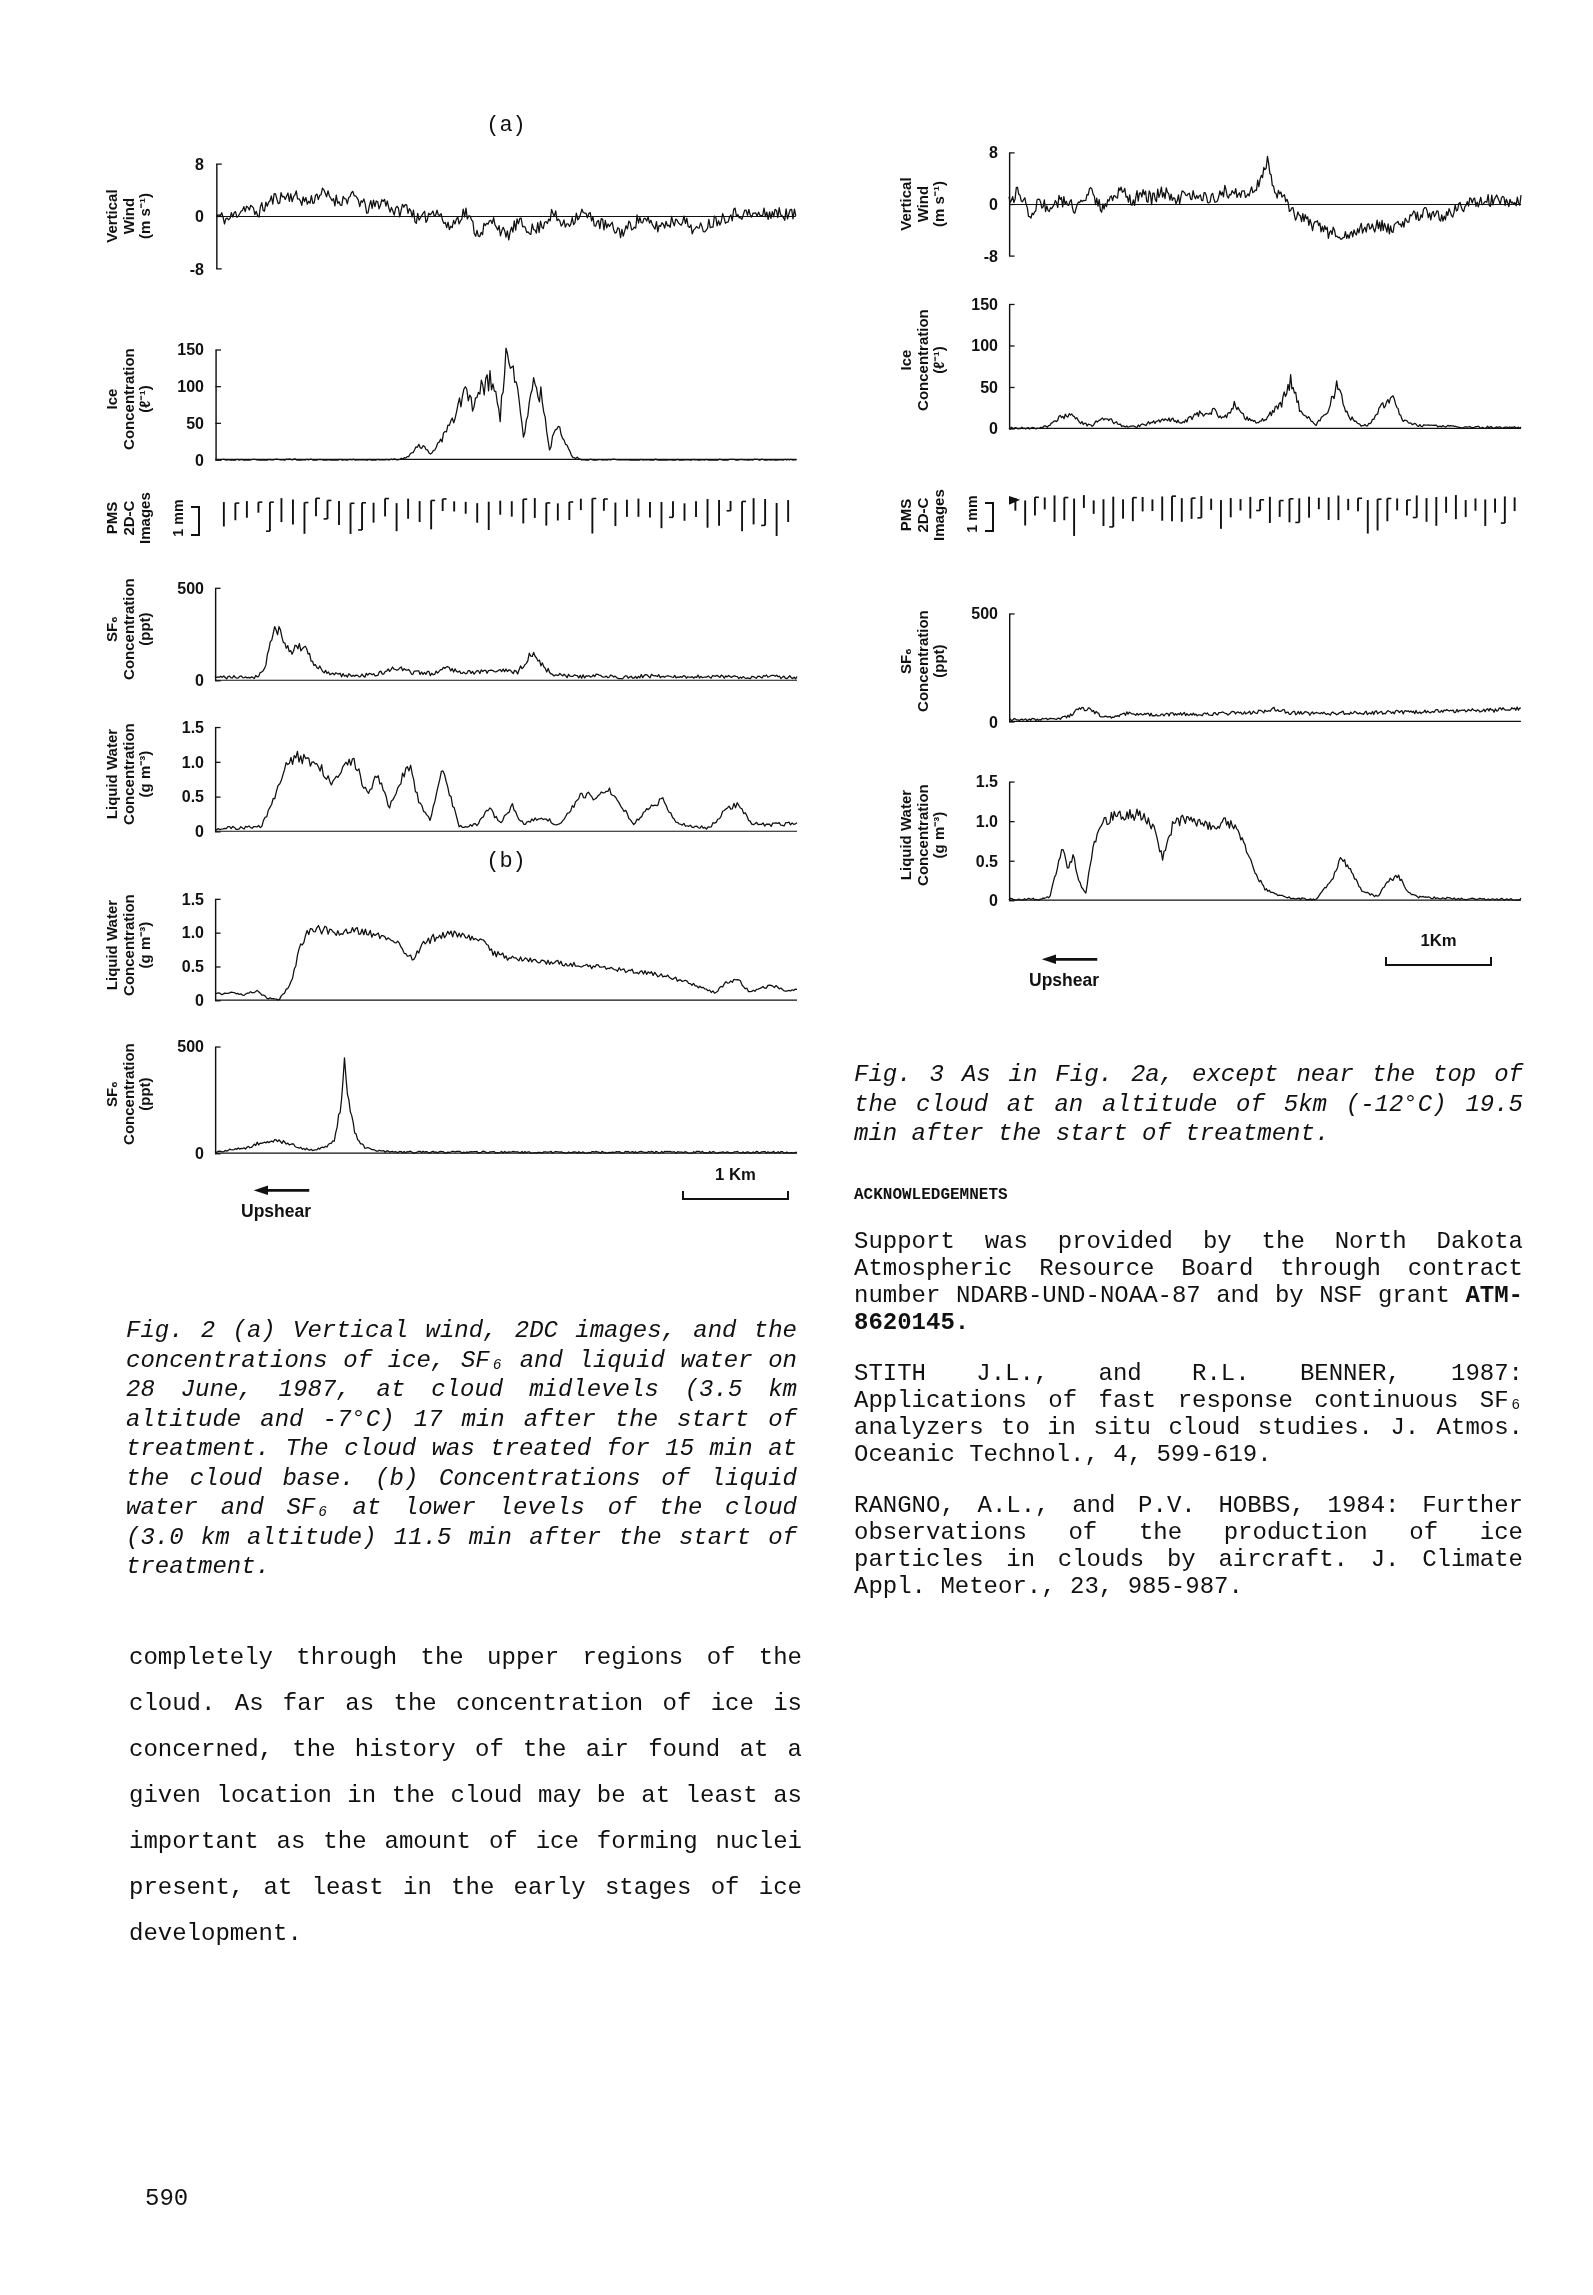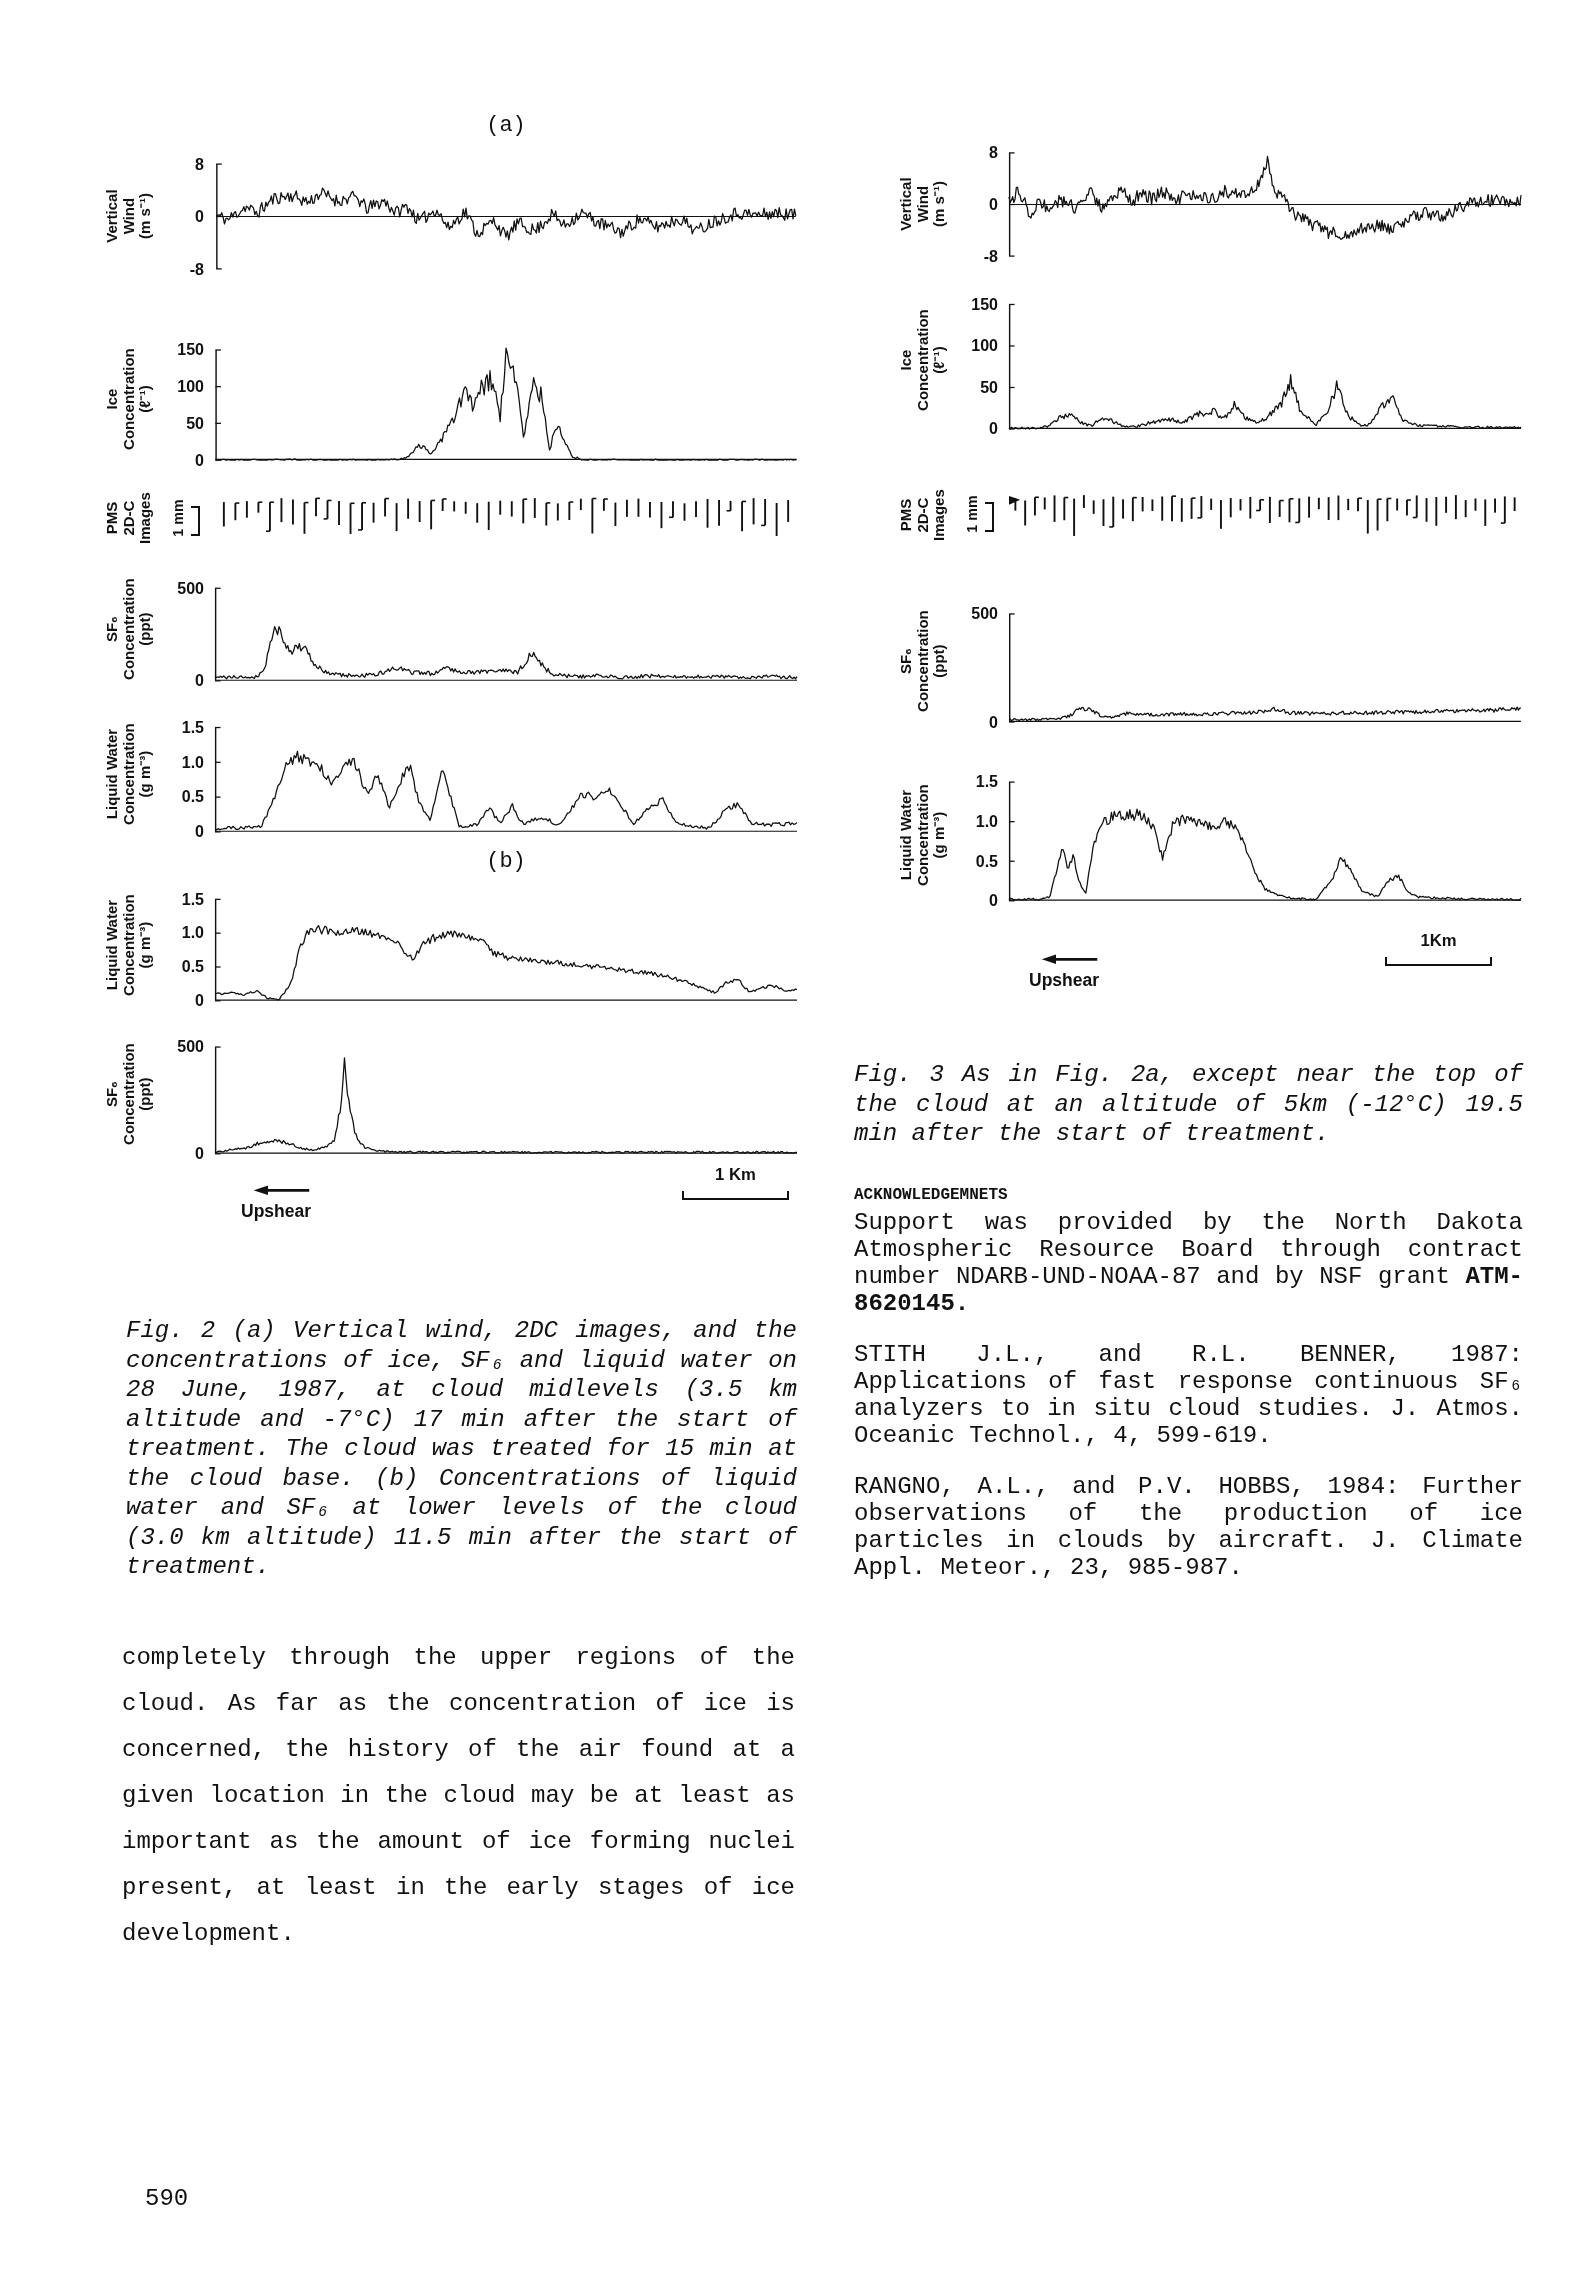--- a/index.html
+++ b/index.html
@@ -18,21 +18,21 @@
   .strip-bracket{position:absolute;width:7.2px;border:2px solid #111;border-left:none;}
   .upshear{position:absolute;display:flex;flex-direction:column;align-items:flex-end;gap:4px;}
   .upshear-text{font:600 17.5px "Liberation Sans",sans-serif;color:#111;}
   .scalebar{position:absolute;width:107px;}
   .scalebar-label{font:600 16.7px "Liberation Sans",sans-serif;text-align:center;margin-bottom:5.6px;color:#111;}
   .scalebar-line{height:7.2px;border-left:2px solid #111;border-right:2px solid #111;border-bottom:2px solid #111;}
   .textblock{position:absolute;font-family:"Liberation Mono","DejaVu Sans Mono",monospace;color:#111;}
   .caption{font-style:italic;font-size:24px;line-height:29.5px;text-align:justify;}
   .bodytext{font-size:24px;line-height:46px;text-align:justify;}
   .refpara{font-size:24px;line-height:27px;text-align:justify;margin:24px 0 0 0;}
-  .ackbody{margin-top:5px;}
+  .ackbody{margin-top:24px;}
   .heading{font-size:16px;font-weight:700;}
   .heading.ack{margin-top:37px;}
   .heading.refs{margin-top:45px;font-weight:400;}
   .pagenum{font-size:24px;}
   svg{display:block;}
 </style>
 </head>
 <body>
 
 <div id="page">
@@ -419,21 +419,21 @@
     </div>
 
     <div class="scalebar" style="left:1385px;top:931px">
       <div class="scalebar-label">1Km</div>
       <div class="scalebar-line"></div>
     </div>
   </div>
 
   <div class="textblock caption" style="left:126px;top:1316px;width:671px">Fig. 2 (a) Vertical wind, 2DC images, and the concentrations of ice, SF₆ and liquid water on 28 June, 1987, at cloud midlevels (3.5 km altitude and -7°C) 17 min after the start of treatment. The cloud was treated for 15 min at the cloud base. (b) Concentrations of liquid water and SF₆ at lower levels of the cloud (3.0 km altitude) 11.5 min after the start of treatment.</div>
 
-  <div class="textblock bodytext" style="left:122px;top:1635px;width:673px">completely through the upper regions of the cloud. As far as the concentration of ice is concerned, the history of the air found at a given location in the cloud may be at least as important as the amount of ice forming nuclei present, at least in the early stages of ice development.</div>
+  <div class="textblock bodytext" style="left:129px;top:1635px;width:673px">completely through the upper regions of the cloud. As far as the concentration of ice is concerned, the history of the air found at a given location in the cloud may be at least as important as the amount of ice forming nuclei present, at least in the early stages of ice development.</div>
 
   <div class="textblock pagenum" style="left:145px;top:2185px">590</div>
 
   <div class="textblock" style="left:854px;top:1060px;width:669px">
     <div class="caption">Fig. 3 As in Fig. 2a, except near the top of the cloud at an altitude of 5km (-12°C) 19.5 min after the start of treatment.</div>
 
     <div class="heading ack">ACKNOWLEDGEMNETS</div>
 
     <p class="refpara ackbody"><span>Support was provided by the North Dakota Atmospheric Resource Board through contract number NDARB-UND-NOAA-87 and by NSF grant</span> <b>ATM-8620145.</b></p>
 

